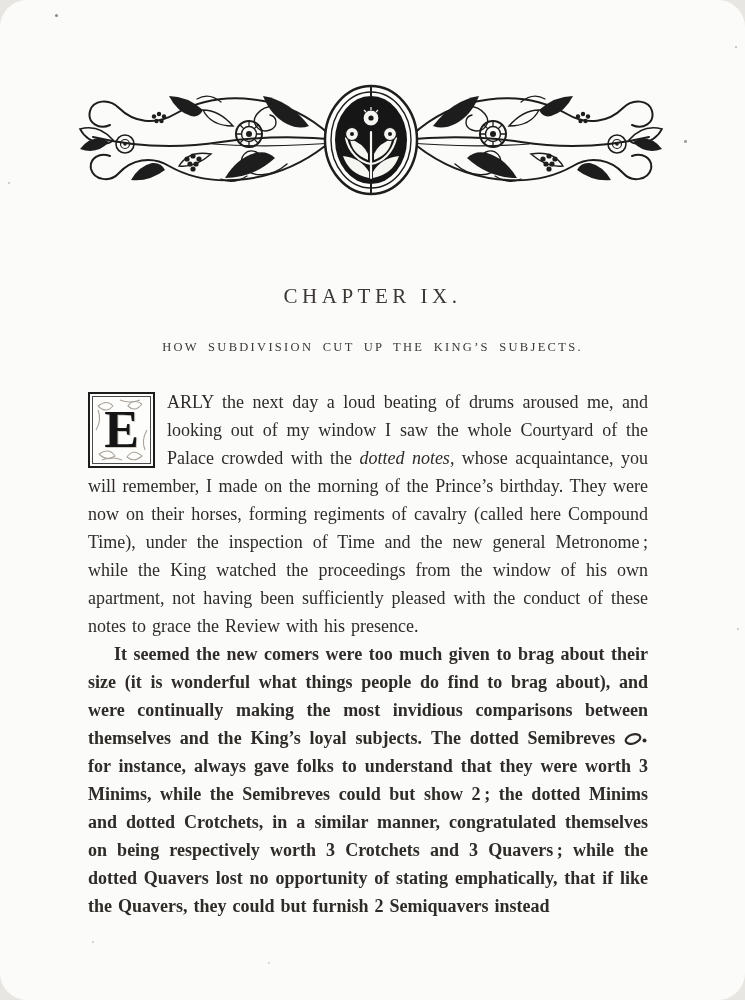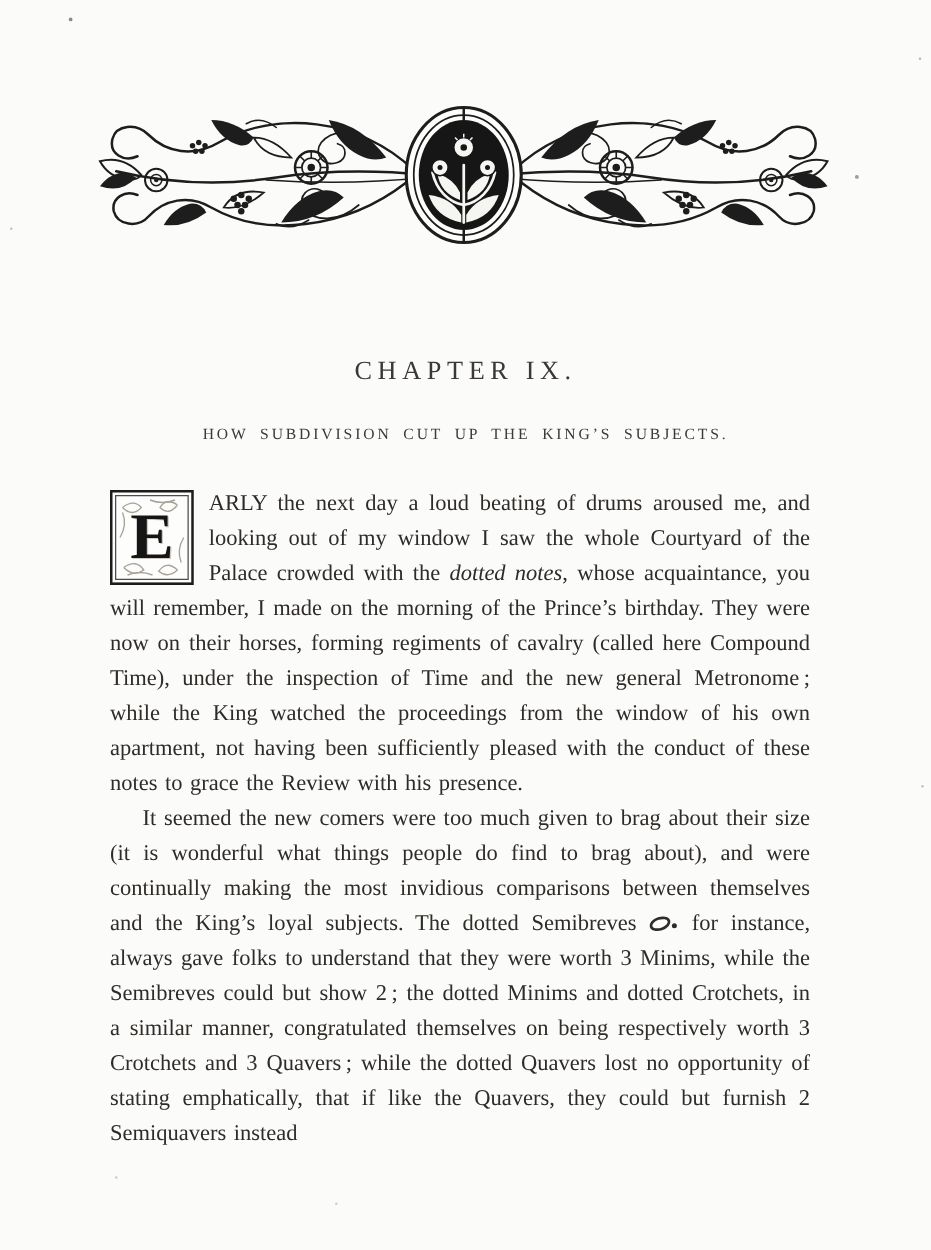--- a/index.html
+++ b/index.html
@@ -10,20 +10,21 @@
   }
   html,body{margin:0;padding:0;background:#e8e6e2;}
   .page{
     position:relative;
     width:745px;height:1000px;
     margin:0 auto;
     background:var(--paper);
     font-family:"Liberation Serif","DejaVu Serif",serif;
     color:var(--ink);
     overflow:hidden;
+    border-radius:27px;
   }
   
   .headpiece{
     position:absolute;left:75px;top:84px;
     width:592px;height:112px;
   }
   
   .chapter-heading{
     position:absolute;top:284px;left:0;width:745px;
     margin:0;text-align:center;
@@ -41,21 +42,21 @@
   }
   
   .body-text{
     position:absolute;left:88px;top:388px;width:560px;
     font-size:18px;line-height:28px;
     text-align:justify;
     word-spacing:1.5px;
     color:var(--ink);
   }
   .body-text p{margin:0;padding:0;}
-  .body-text p.indent{text-indent:26px;}
+  .body-text p.indent{text-indent:26px;font-weight:bold;}
   .body-text em{}
   
   .dropcap{
     float:left;
     width:63px;height:72px;
     margin:4px 12px 2px 0;
     border:2px solid #1c1c1c;
     box-shadow:inset 0 0 0 2px #fdfdfc, inset 0 0 0 3px #4b4b4b;
     position:relative;
     background:#fdfdfc;

